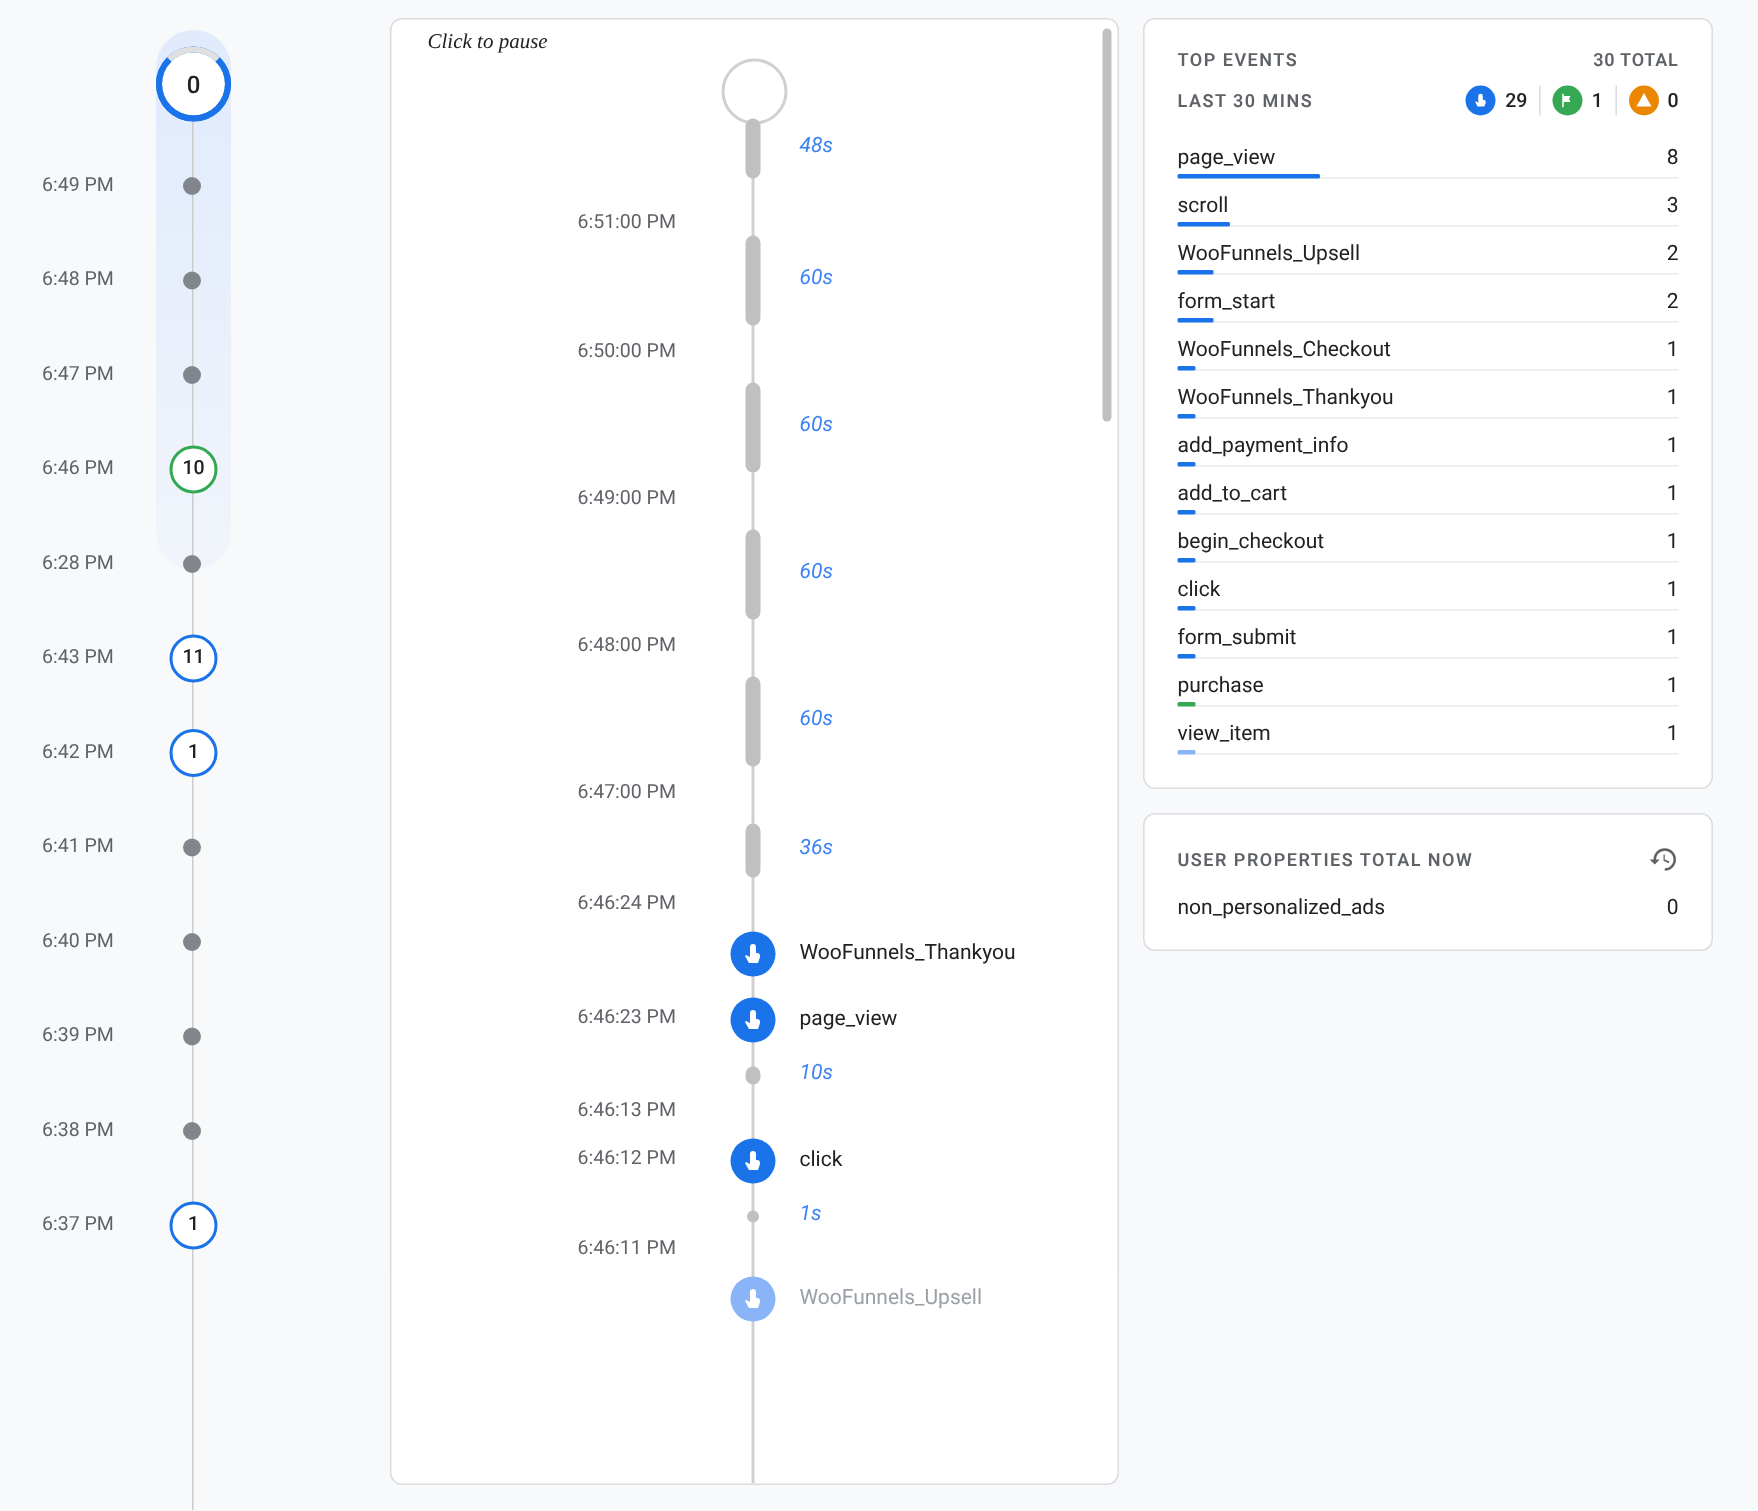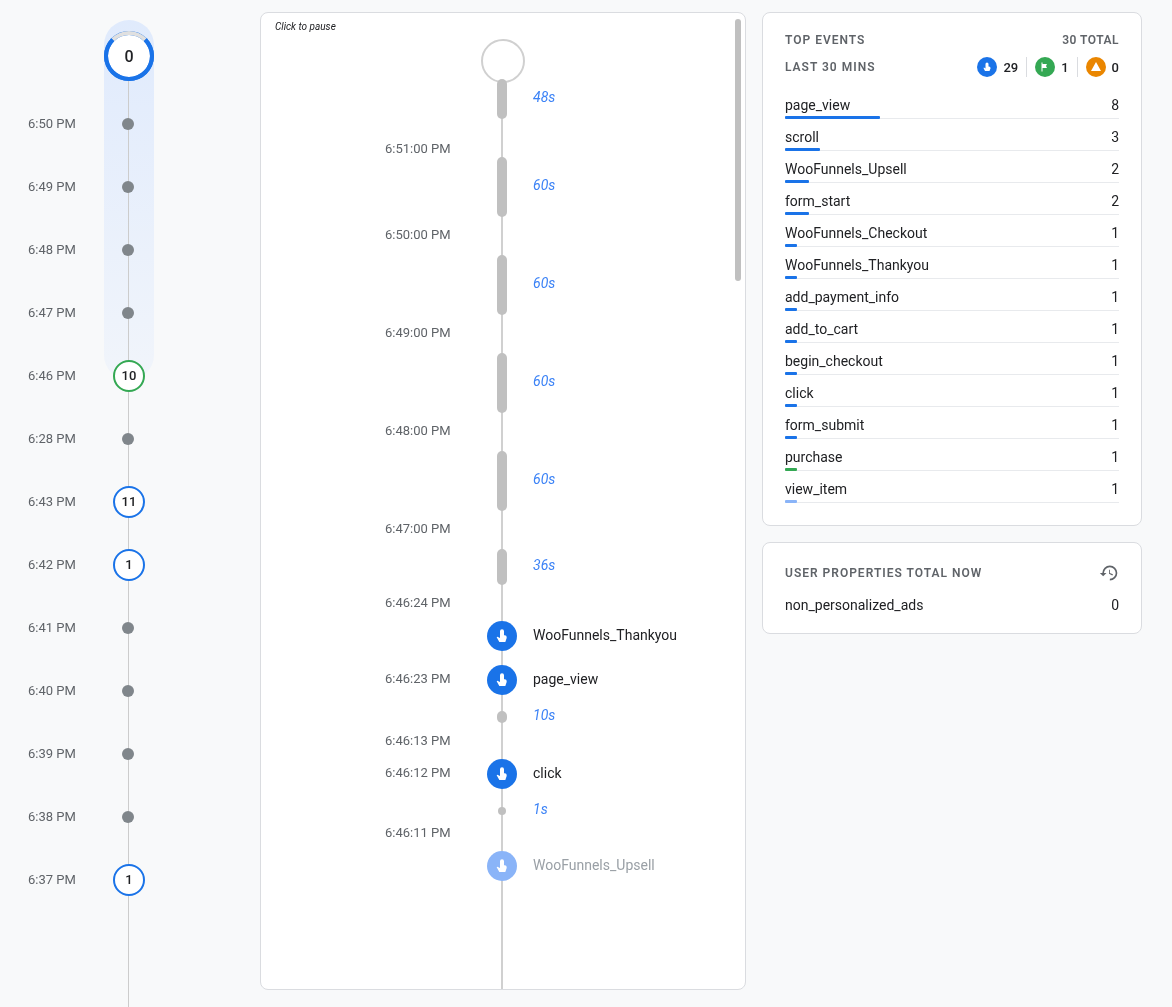--- a/index.html
+++ b/index.html
@@ -112,24 +112,25 @@
   }
   .stream-scrollbar{
     position:absolute;
     right:4px; top:6px;
     width:6px; height:262px;
     background:#c0c0c0;
     border-radius:3px;
   }
   .stream-hint{
     position:absolute;
-    top:8px; left:14px;
+    top:8px; left:24px;
     font-style:italic;
     color:#202124;
-    font-size:10px;
+    font-size:14px;
+    font-family:Liberation Serif, serif;
   }
   .stream-line{
     position:absolute;
     left:240px;
     top:56px;
     bottom:0;
     width:2px;
     background:#d0d0d0;
   }
   .stream-head{
@@ -251,24 +252,20 @@
 
 <div class="left-timeline">
   <div class="lt-highlight"></div>
   <div class="lt-line"></div>
   <div class="lt-row" style="height:72px">
     <div class="lt-node lt-circle-big" style="position:absolute">
       <span>0</span>
     </div>
   </div>
   <div id="lt-rows">
-      <div class="lt-row">
-        <div class="lt-time">6:50 PM</div>
-        <div class="lt-node lt-dot"></div>
-      </div>
       <div class="lt-row">
         <div class="lt-time">6:49 PM</div>
         <div class="lt-node lt-dot"></div>
       </div>
       <div class="lt-row">
         <div class="lt-time">6:48 PM</div>
         <div class="lt-node lt-dot"></div>
       </div>
       <div class="lt-row">
         <div class="lt-time">6:47 PM</div>

